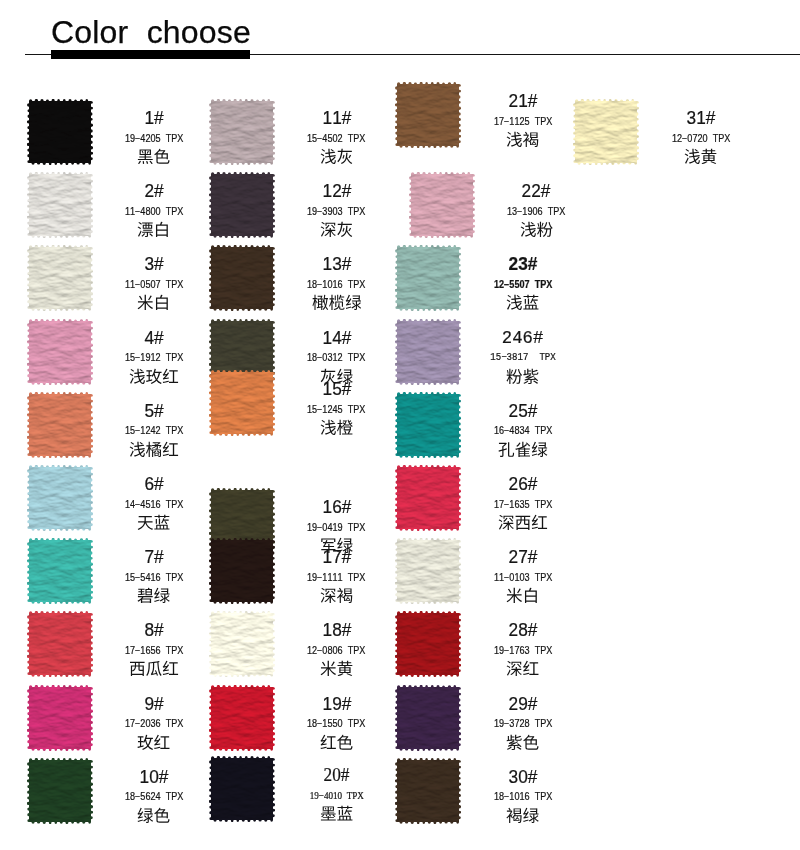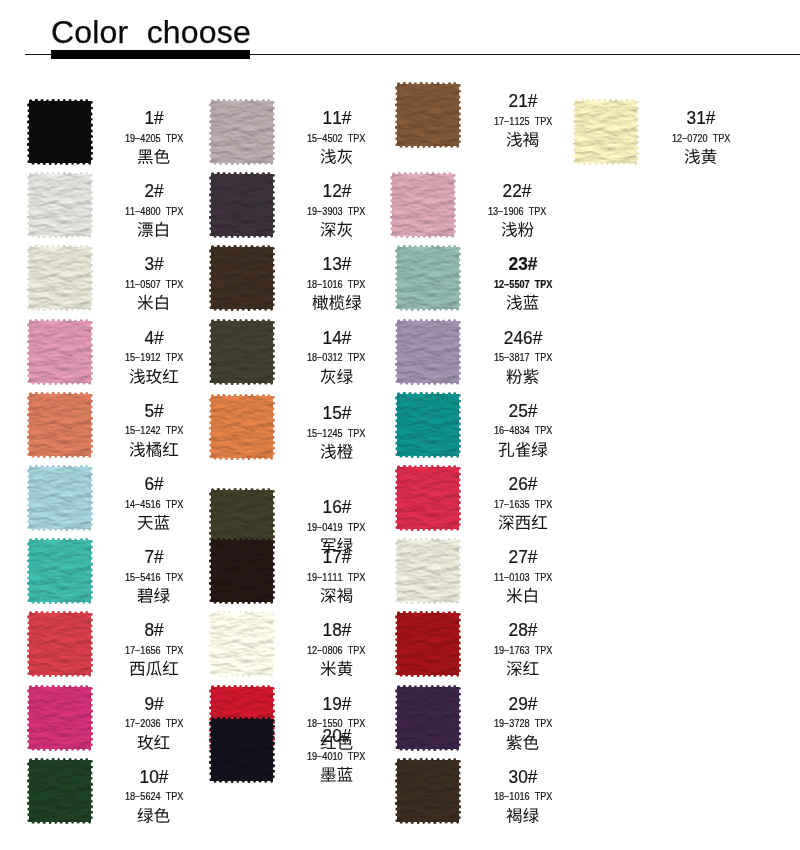--- a/index.html
+++ b/index.html
@@ -331,21 +331,21 @@
           <div class="t-code"><i>14#</i></div>
           <div class="t-pan"><i>18−0312  TPX</i></div>
           <div class="t-name">
             <svg width="33.2" height="19.1" viewBox="0 0 33.2 19.1" fill="#151515" stroke="#151515" stroke-width="0.664" paint-order="stroke">
               <path transform="translate(0.00,14.69) scale(0.0166)" d="M416 -475C403 -410 379 -324 349 -271L414 -244C442 -298 464 -387 478 -452ZM807 -484C784 -426 741 -345 709 -295L766 -265C800 -315 840 -387 872 -453ZM294 -842C291 -799 287 -757 283 -716H69V-644H274C241 -401 178 -207 42 -81C60 -67 92 -36 104 -21C247 -167 316 -376 352 -644H919V-716H361L373 -836ZM580 -596C569 -322 551 -89 262 20C278 33 299 61 308 79C480 12 564 -98 608 -234C674 -98 772 12 894 74C905 55 926 28 943 14C802 -49 692 -183 634 -340C648 -420 653 -506 657 -596Z"></path>
               <path transform="translate(16.60,14.69) scale(0.0166)" d="M418 -347C465 -308 518 -253 542 -216L594 -257C570 -294 515 -348 468 -384ZM42 -53 58 19C143 -8 251 -41 357 -75L345 -138C232 -106 119 -72 42 -53ZM441 -800V-735H815L811 -648H462V-588H808L803 -494H409V-427H641V-237C544 -172 441 -106 374 -67L416 -8C481 -52 563 -110 641 -167V-2C641 9 638 12 626 12C614 12 577 13 535 11C544 31 554 59 557 78C615 78 654 76 679 66C704 54 711 35 711 -2V-186C766 -104 840 -36 925 1C936 -18 956 -43 972 -56C894 -84 823 -137 770 -202C828 -242 896 -296 949 -345L890 -382C852 -341 792 -287 739 -246C728 -262 719 -279 711 -296V-427H959V-494H875C881 -590 886 -711 888 -799L835 -803L826 -800ZM60 -423C74 -430 97 -435 209 -451C169 -387 132 -337 115 -317C85 -281 63 -255 43 -251C51 -232 62 -197 66 -182C86 -194 119 -203 347 -249C346 -265 347 -293 348 -313L167 -280C241 -371 313 -481 372 -590L309 -628C291 -591 271 -553 250 -517L135 -506C192 -592 248 -702 289 -807L215 -839C178 -720 111 -591 90 -558C69 -524 52 -501 34 -496C43 -476 56 -438 60 -423Z"></path>
             </svg>
           </div>
         </div>
       </div>
-      <div class="cell" style="left: 209.1px; top: 394px;">
+      <div class="cell" style="left: 209.1px; top: 370px;">
         <div class="sw-wrap">
           <svg width="66" height="66">
             <g clip-path="url(#scal)">
               <rect x="-4" y="-4" width="74" height="74" fill="#d87b45" filter="url(#fab)"></rect>
             </g>
           </svg>
         </div>
         <div class="txt">
           <div class="t-code"><i>15#</i></div>
           <div class="t-pan"><i>15−1245  TPX</i></div>
@@ -426,21 +426,21 @@
           <div class="t-code"><i>19#</i></div>
           <div class="t-pan"><i>18−1550  TPX</i></div>
           <div class="t-name">
             <svg width="33.2" height="19.1" viewBox="0 0 33.2 19.1" fill="#151515" stroke="#151515" stroke-width="0.664" paint-order="stroke">
               <path transform="translate(0.00,14.69) scale(0.0166)" d="M38 -53 52 25C148 3 277 -25 401 -52L393 -123C262 -96 127 -68 38 -53ZM59 -424C75 -432 101 -437 230 -453C184 -390 141 -341 122 -322C88 -286 64 -262 41 -257C50 -237 62 -200 66 -184C89 -196 125 -204 402 -247C399 -263 397 -294 399 -313L177 -282C261 -370 344 -478 415 -588L348 -630C327 -594 304 -557 280 -522L144 -510C208 -596 271 -704 321 -809L246 -840C199 -720 120 -592 95 -559C71 -526 53 -503 34 -499C42 -478 55 -441 59 -424ZM409 -60V15H957V-60H722V-671H936V-746H423V-671H641V-60Z"></path>
               <path transform="translate(16.60,14.69) scale(0.0166)" d="M474 -492V-319H243V-492ZM547 -492H786V-319H547ZM598 -685C569 -643 531 -597 494 -563H229C268 -601 304 -642 337 -685ZM354 -843C284 -708 162 -587 39 -511C53 -495 74 -457 81 -441C111 -461 141 -484 170 -509V-81C170 36 219 63 378 63C414 63 725 63 765 63C914 63 945 18 963 -138C941 -142 910 -154 890 -166C879 -34 863 -6 764 -6C696 -6 426 -6 373 -6C263 -6 243 -20 243 -80V-247H786V-202H861V-563H585C632 -611 678 -669 712 -722L663 -757L648 -752H383C397 -774 410 -796 422 -818Z"></path>
             </svg>
           </div>
         </div>
       </div>
-      <div class="cell" style="left: 209.1px; top: 717px;">
+      <div class="cell" style="left: 209.1px; top: 756px; font-family: Liberation Serif, serif;">
         <div class="sw-wrap">
           <svg width="66" height="66">
             <g clip-path="url(#scal)">
               <rect x="-4" y="-4" width="74" height="74" fill="#12111c" filter="url(#fab)"></rect>
             </g>
           </svg>
         </div>
         <div class="txt">
           <div class="t-code"><i>20#</i></div>
           <div class="t-pan"><i>19−4010  TPX</i></div>
@@ -464,21 +464,21 @@
           <div class="t-code"><i>21#</i></div>
           <div class="t-pan"><i>17−1125  TPX</i></div>
           <div class="t-name">
             <svg width="33.2" height="19.1" viewBox="0 0 33.2 19.1" fill="#151515" stroke="#151515" stroke-width="0.664" paint-order="stroke">
               <path transform="translate(0.00,14.69) scale(0.0166)" d="M640 -780C692 -746 756 -697 787 -664L833 -713C800 -746 735 -792 684 -824ZM92 -780C153 -748 226 -697 261 -660L306 -716C270 -752 195 -800 135 -830ZM38 -508C100 -478 174 -430 211 -395L255 -453C218 -487 141 -533 80 -560ZM63 21 129 65C180 -29 238 -155 283 -262L224 -306C175 -191 110 -57 63 21ZM877 -355C827 -286 759 -224 679 -172C658 -222 640 -283 626 -350L950 -393L939 -460L612 -419C605 -461 598 -507 593 -554L911 -592L901 -660L587 -623C581 -692 579 -764 579 -838H502C503 -762 506 -687 512 -615L318 -592L328 -522L518 -545C523 -498 530 -453 537 -409L300 -379L311 -309L550 -340C566 -262 587 -191 612 -131C517 -78 409 -36 297 -7C315 11 334 39 344 58C450 27 551 -15 643 -67C694 26 758 81 837 81C915 81 943 33 957 -134C938 -141 910 -157 894 -174C887 -43 873 6 841 6C792 6 747 -35 709 -107C802 -167 882 -239 941 -321Z"></path>
               <path transform="translate(16.60,14.69) scale(0.0166)" d="M523 -607H833V-524H523ZM523 -742H833V-661H523ZM143 -813C172 -769 208 -709 225 -670L289 -705C270 -741 235 -797 205 -840ZM455 -800V-466H517C492 -396 441 -312 364 -248C378 -238 399 -214 408 -199C423 -212 437 -225 450 -239V-34H820V-90H513V-246H457C482 -273 504 -302 523 -332H869C860 -97 848 -11 831 10C824 21 817 23 803 22C790 22 760 22 726 19C735 34 742 60 743 75C780 77 816 78 836 75C861 73 879 67 893 47C919 14 930 -78 942 -360C942 -370 942 -392 942 -392H557C568 -413 578 -435 586 -456L523 -466H904V-800ZM666 -315C648 -237 605 -178 540 -139C551 -129 571 -108 578 -98C617 -123 650 -156 675 -196C716 -166 761 -131 786 -107L819 -148C793 -173 743 -211 699 -240C708 -261 716 -284 722 -308ZM361 -461C346 -438 323 -406 302 -379L268 -417C314 -488 354 -565 382 -645L341 -671L328 -668H54V-600H293C234 -463 128 -328 26 -251C37 -239 57 -205 65 -186C106 -219 147 -260 187 -308V78H258V-344C287 -305 318 -262 333 -236L378 -287L333 -341C357 -366 383 -397 407 -427Z"></path>
             </svg>
           </div>
         </div>
       </div>
-      <div class="cell" style="left: 390px; top: 172.2px;">
+      <div class="cell" style="left: 409px; top: 172.2px;">
         <div class="sw-wrap">
           <svg width="66" height="66">
             <g clip-path="url(#scal)">
               <rect x="-4" y="-4" width="74" height="74" fill="#d4a2b0" filter="url(#fab)"></rect>
             </g>
           </svg>
         </div>
         <div class="txt">
           <div class="t-code"><i>22#</i></div>
           <div class="t-pan"><i>13−1906  TPX</i></div>
@@ -502,21 +502,21 @@
           <div class="t-code"><i>23#</i></div>
           <div class="t-pan"><i>12−5507  TPX</i></div>
           <div class="t-name">
             <svg width="33.2" height="19.1" viewBox="0 0 33.2 19.1" fill="#151515" stroke="#151515" stroke-width="0.664" paint-order="stroke">
               <path transform="translate(0.00,14.69) scale(0.0166)" d="M640 -780C692 -746 756 -697 787 -664L833 -713C800 -746 735 -792 684 -824ZM92 -780C153 -748 226 -697 261 -660L306 -716C270 -752 195 -800 135 -830ZM38 -508C100 -478 174 -430 211 -395L255 -453C218 -487 141 -533 80 -560ZM63 21 129 65C180 -29 238 -155 283 -262L224 -306C175 -191 110 -57 63 21ZM877 -355C827 -286 759 -224 679 -172C658 -222 640 -283 626 -350L950 -393L939 -460L612 -419C605 -461 598 -507 593 -554L911 -592L901 -660L587 -623C581 -692 579 -764 579 -838H502C503 -762 506 -687 512 -615L318 -592L328 -522L518 -545C523 -498 530 -453 537 -409L300 -379L311 -309L550 -340C566 -262 587 -191 612 -131C517 -78 409 -36 297 -7C315 11 334 39 344 58C450 27 551 -15 643 -67C694 26 758 81 837 81C915 81 943 33 957 -134C938 -141 910 -157 894 -174C887 -43 873 6 841 6C792 6 747 -35 709 -107C802 -167 882 -239 941 -321Z"></path>
               <path transform="translate(16.60,14.69) scale(0.0166)" d="M652 -437C698 -385 745 -311 763 -261L825 -295C805 -344 757 -415 709 -467ZM316 -616V-271H390V-616ZM130 -581V-296H201V-581ZM636 -840V-769H363V-840H289V-769H57V-704H289V-644H363V-704H636V-643H711V-704H947V-769H711V-840ZM580 -636C555 -530 508 -428 450 -359C467 -350 497 -329 510 -318C545 -361 577 -418 604 -482H908V-546H628C637 -571 644 -596 651 -621ZM157 -237V-12H46V53H956V-12H850V-237ZM227 -12V-176H366V-12ZM431 -12V-176H571V-12ZM636 -12V-176H777V-12Z"></path>
             </svg>
           </div>
         </div>
       </div>
-      <div class="cell" style="left: 395.3px; top: 318.6px;">
+      <div class="cell" style="left: 395.3px; top: 318.6px; font-family: Liberation Mono, monospace;">
         <div class="sw-wrap">
           <svg width="66" height="66">
             <g clip-path="url(#scal)">
               <rect x="-4" y="-4" width="74" height="74" fill="#9b8dab" filter="url(#fab)"></rect>
             </g>
           </svg>
         </div>
         <div class="txt">
           <div class="t-code"><i>246#</i></div>
           <div class="t-pan"><i>15−3817  TPX</i></div>

